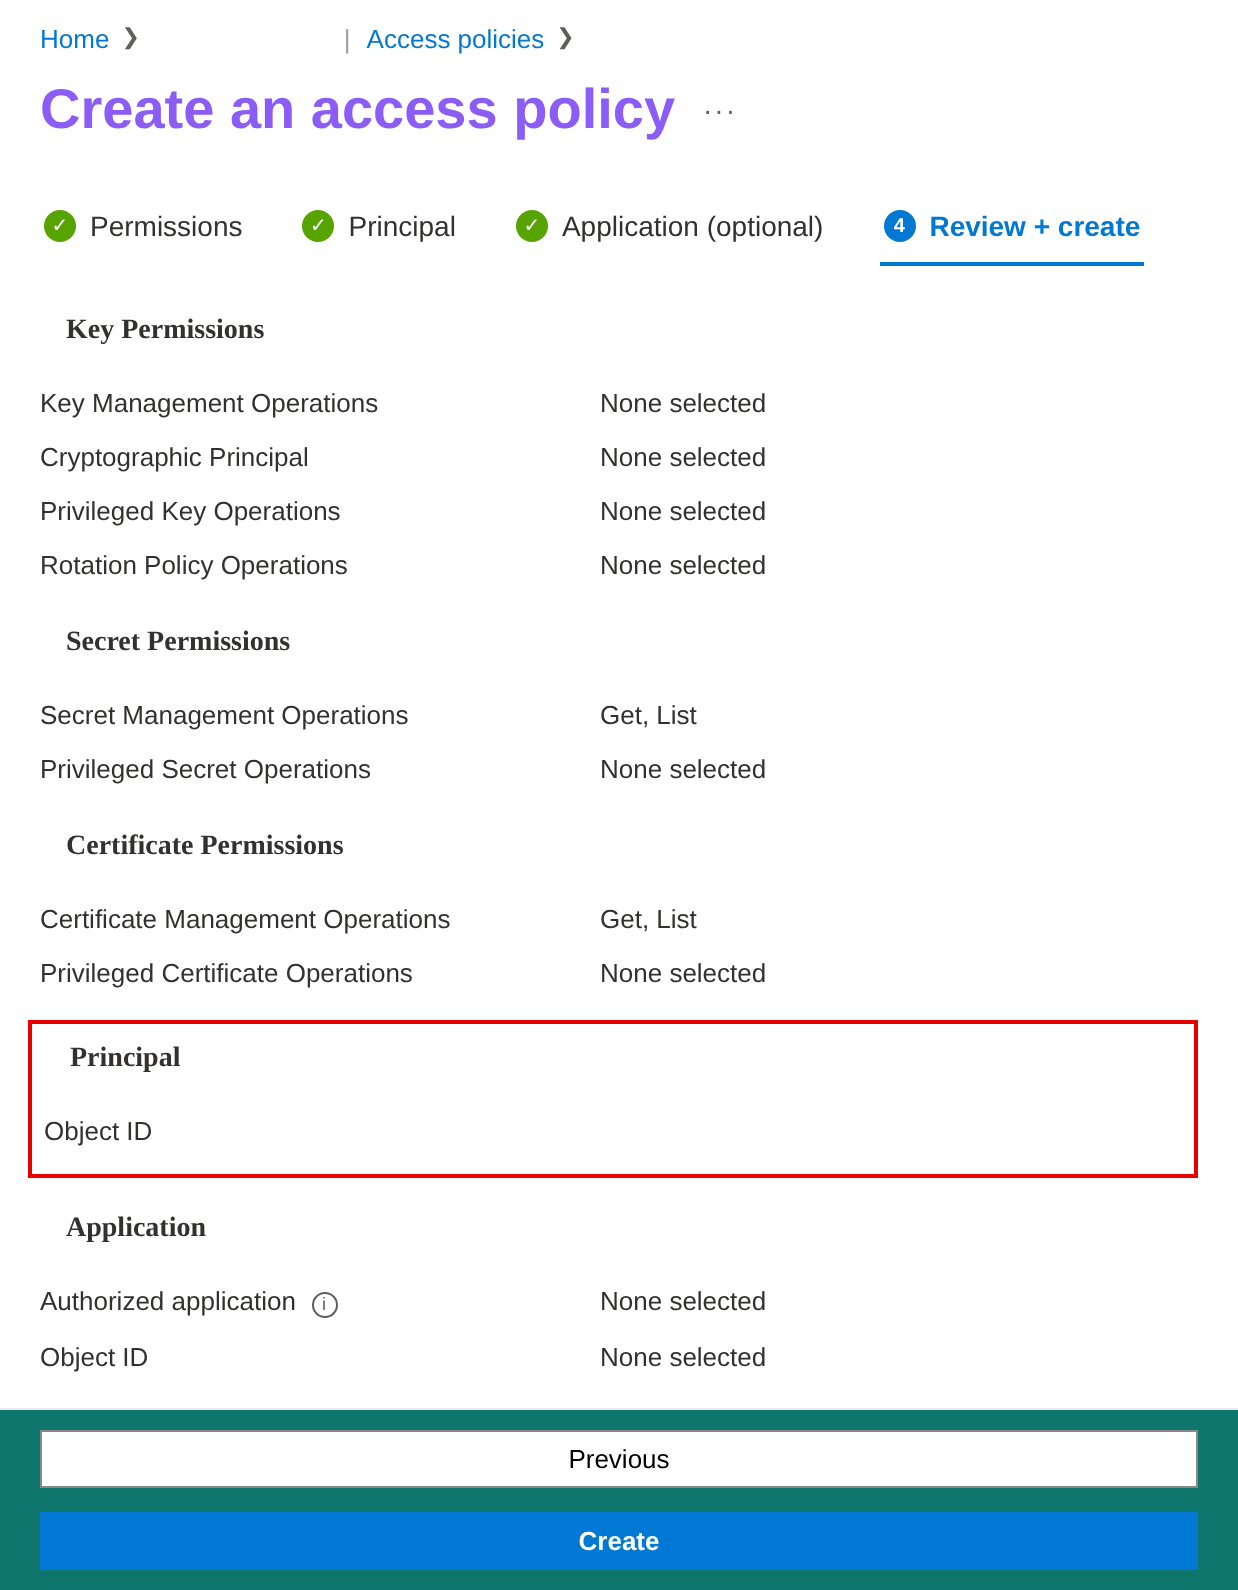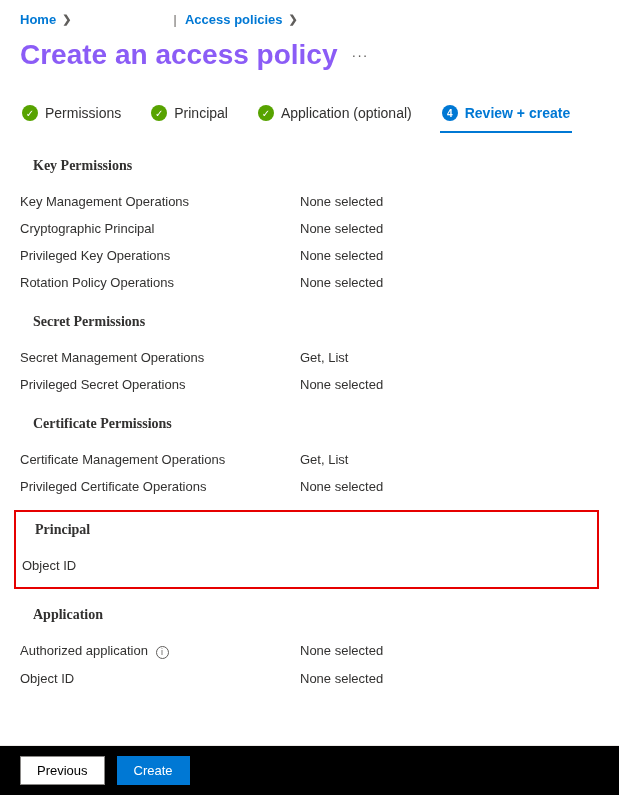--- a/index.html
+++ b/index.html
@@ -7,25 +7,23 @@
       font-family: "Segoe UI", -apple-system, sans-serif;
       font-size: 13px;
       color: #323130;
       background: #fff;
       width: 619px;
       height: 795px;
       overflow: hidden;
     }
     .breadcrumb {
       display: flex;
-      align-items: center;
       padding: 12px 20px 8px 20px;
       gap: 6px;
       font-size: 13px;
-      font-weight: bold;
     }
     .breadcrumb a { color: #0078d4; text-decoration: none; cursor: pointer; }
     .breadcrumb .chev { color: #605e5c; font-size: 11px; }
     .breadcrumb .gap { width: 90px; }
     .breadcrumb .pipe { color: #a19f9d; margin-right: 2px; }
 
     .title-row {
       display: flex;
       align-items: center;
       padding: 4px 20px 18px 20px;
@@ -109,35 +107,36 @@
       cursor: pointer;
     }
 
     .footer {
       border-top: 1px solid #edebe9;
       padding: 10px 20px;
       display: flex;
       gap: 12px;
       position: absolute;
       bottom: 0; left: 0; right: 0;
-      background: #000000;
+      background: #0f766e;
+      flex-direction: column;
     }
     .btn {
       font-size: 13px;
       padding: 6px 16px;
       border: 1px solid #8a8886;
       background: #fff;
       cursor: pointer;
       font-family: inherit;
     }
     .btn.primary {
       background: #0078d4;
       color: #fff;
       border: 1px solid #0078d4;
-      font-weight: 400;
+      font-weight: 700;
     }
   </style>
 </head>
 <body>
 
 <div class="breadcrumb">
   <a>Home</a>
   <span class="chev">❯</span>
   <span class="gap"></span>
   <span class="pipe">|</span>

